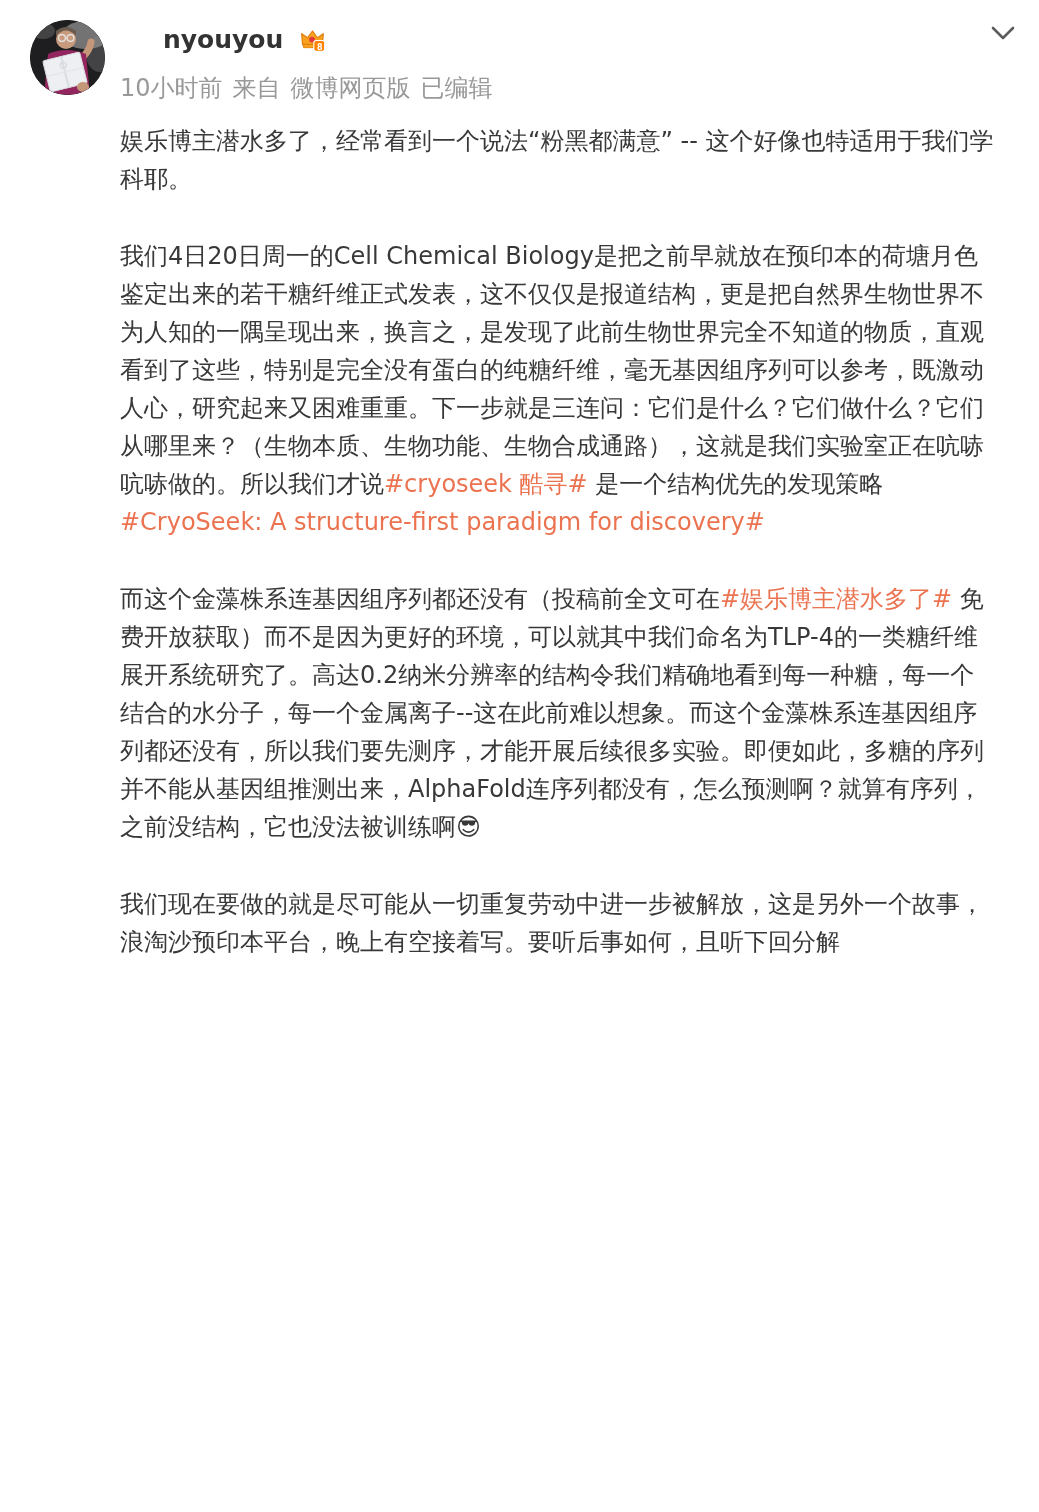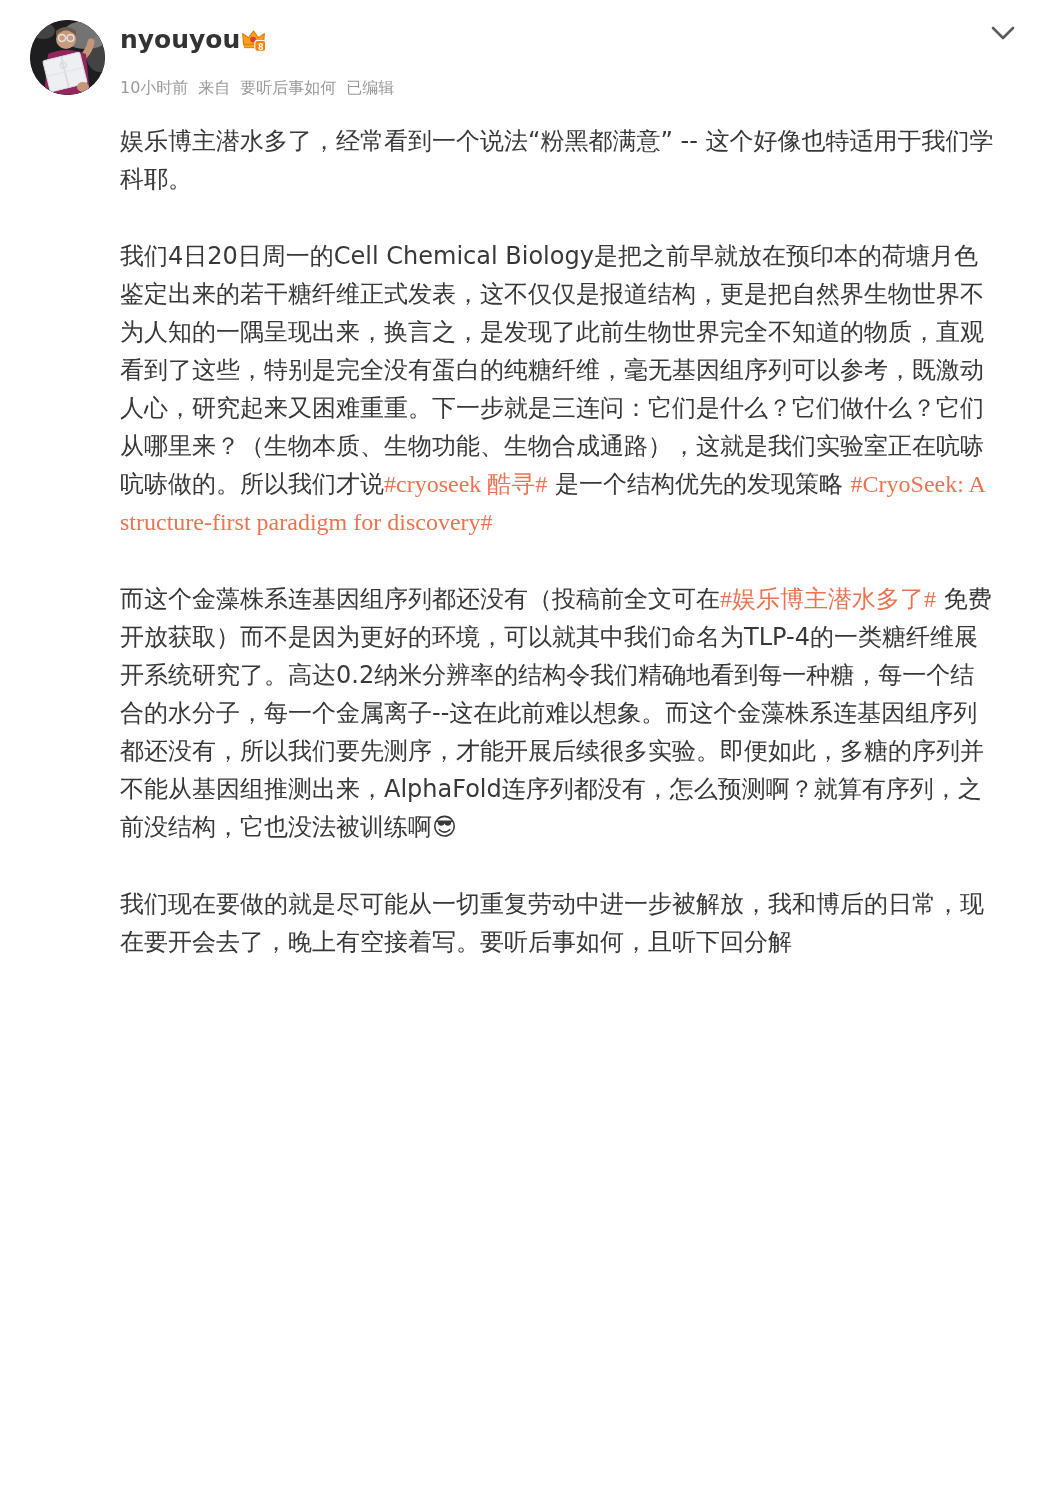--- a/index.html
+++ b/index.html
@@ -16,48 +16,48 @@
     color:var(--text-color);
   }
   .post{position:relative;padding:20px 26px 30px 30px;}
   .avatar{
     position:absolute;left:30px;top:20px;width:75px;height:75px;
     border-radius:50%;overflow:hidden;cursor:pointer;background:#1e1d1f;
   }
   .avatar svg{display:block;width:100%;height:100%;}
   .header-info{margin-left:90px;}
   .username-row{
-    display:flex;align-items:center;gap:0;padding-top:5px;
-    font-size:25px;font-weight:bold;color:var(--username-color);line-height:30px;
+    display:flex;align-items:center;gap:16px;padding-top:5px;
+    font-size:25px;font-weight:bold;color:var(--username-color);line-height:30px;margin-left:43px;
   }
   .username{cursor:pointer;}
   .crown-badge{position:relative;width:27px;height:26px;display:inline-block;}
   .crown-badge svg{display:block;}
   .crown-level{
     position:absolute;right:1px;bottom:0px;width:11px;height:11px;
     font-size:8px;font-weight:bold;color:#ffffff;line-height:11px;text-align:center;
     pointer-events:none;
   }
   .meta{
-    margin-top:21px;font-size:16px;color:var(--meta-color);line-height:24px;
+    margin-top:21px;font-size:24px;color:var(--meta-color);line-height:24px;
     display:flex;gap:10px;
   }
   .meta .source{cursor:pointer;}
   .chevron{
     position:absolute;top:24px;right:22px;width:28px;height:20px;cursor:pointer;
   }
   .post-body{
     margin-left:90px;margin-top:22px;
     font-size:24px;line-height:38px;color:var(--text-color);
     width:893px;
     word-break:break-word;
   }
   .para{margin:0 16px 39px 0;}
   .para:last-child{margin-bottom:0;}
-  .wb-link{color:var(--link-color);text-decoration:none;cursor:pointer;font-family:Liberation Serif, serif;}
+  .wb-link{color:var(--link-color);text-decoration:none;cursor:pointer;}
   .emoji{font-size:24px;line-height:38px;}
 </style>
 </head>
 <body>
 
 <div class="post">
 
   <div class="avatar">
     <svg viewBox="0 0 75 75">
       <defs>
@@ -97,31 +97,31 @@
           <path d="M4.5 19 L25.5 19 L25 22.5 L5 22.5 Z" fill="#f7a21c" stroke="#e07f0e" stroke-width="1"></path>
           <circle cx="14.5" cy="13.5" r="3.2" fill="#e4393c"></circle>
           <rect x="16.5" y="14.5" width="12" height="12" rx="2.5" fill="#ff8200" stroke="#ffffff" stroke-width="1.2"></rect>
         </svg>
         <span class="crown-level">8</span>
       </span>
     </div>
     <div class="meta">
       <span class="time">10小时前</span>
       <span class="source-label">来自</span>
-      <span class="source">要听后事如何</span>
+      <span class="source">微博网页版</span>
       <span class="edited">已编辑</span>
     </div>
   </div>
 
   <div class="chevron">
     <svg width="28" height="20" viewBox="0 0 28 20">
       <polyline points="4,4 14,14 24,4" fill="none" stroke="#5c5c5c" stroke-width="2.6" stroke-linecap="round" stroke-linejoin="round"></polyline>
     </svg>
   </div>
 
   <div class="post-body" id="post-body">
       <p class="para"><span>娱乐博主潜水多了，经常看到一个说法“粉黑都满意” -- 这个好像也特适用于我们学科耶。</span></p>
       <p class="para"><span>我们4日20日周一的Cell Chemical Biology是把之前早就放在预印本的荷塘月色鉴定出来的若干糖纤维正式发表，这不仅仅是报道结构，更是把自然界生物世界不为人知的一隅呈现出来，换言之，是发现了此前生物世界完全不知道的物质，直观看到了这些，特别是完全没有蛋白的纯糖纤维，毫无基因组序列可以参考，既激动人心，研究起来又困难重重。下一步就是三连问：它们是什么？它们做什么？它们从哪里来？（生物本质、生物功能、生物合成通路），这就是我们实验室正在吭哧吭哧做的。所以我们才说</span><a class="wb-link" href="javascript:void(0)">#cryoseek 酷寻#</a><span> 是一个结构优先的发现策略 </span><a class="wb-link" href="javascript:void(0)">#CryoSeek: A structure-first paradigm for discovery#</a></p>
       <p class="para"><span>而这个金藻株系连基因组序列都还没有（投稿前全文可在</span><a class="wb-link" href="javascript:void(0)">#娱乐博主潜水多了#</a><span> 免费开放获取）而不是因为更好的环境，可以就其中我们命名为TLP-4的一类糖纤维展开系统研究了。高达0.2纳米分辨率的结构令我们精确地看到每一种糖，每一个结合的水分子，每一个金属离子--这在此前难以想象。而这个金藻株系连基因组序列都还没有，所以我们要先测序，才能开展后续很多实验。即便如此，多糖的序列并不能从基因组推测出来，AlphaFold连序列都没有，怎么预测啊？就算有序列，之前没结构，它也没法被训练啊</span><span class="emoji">😎</span></p>
-      <p class="para"><span>我们现在要做的就是尽可能从一切重复劳动中进一步被解放，我和博后的日常，现在要开会去了，晚上有空接着写。要听后事如何，且听下回分解</span></p>
+      <p class="para"><span>我们现在要做的就是尽可能从一切重复劳动中进一步被解放，这是另外一个故事，浪淘沙预印本平台，晚上有空接着写。要听后事如何，且听下回分解</span></p>
     </div>
 
 </div>
 
 </body></html>

